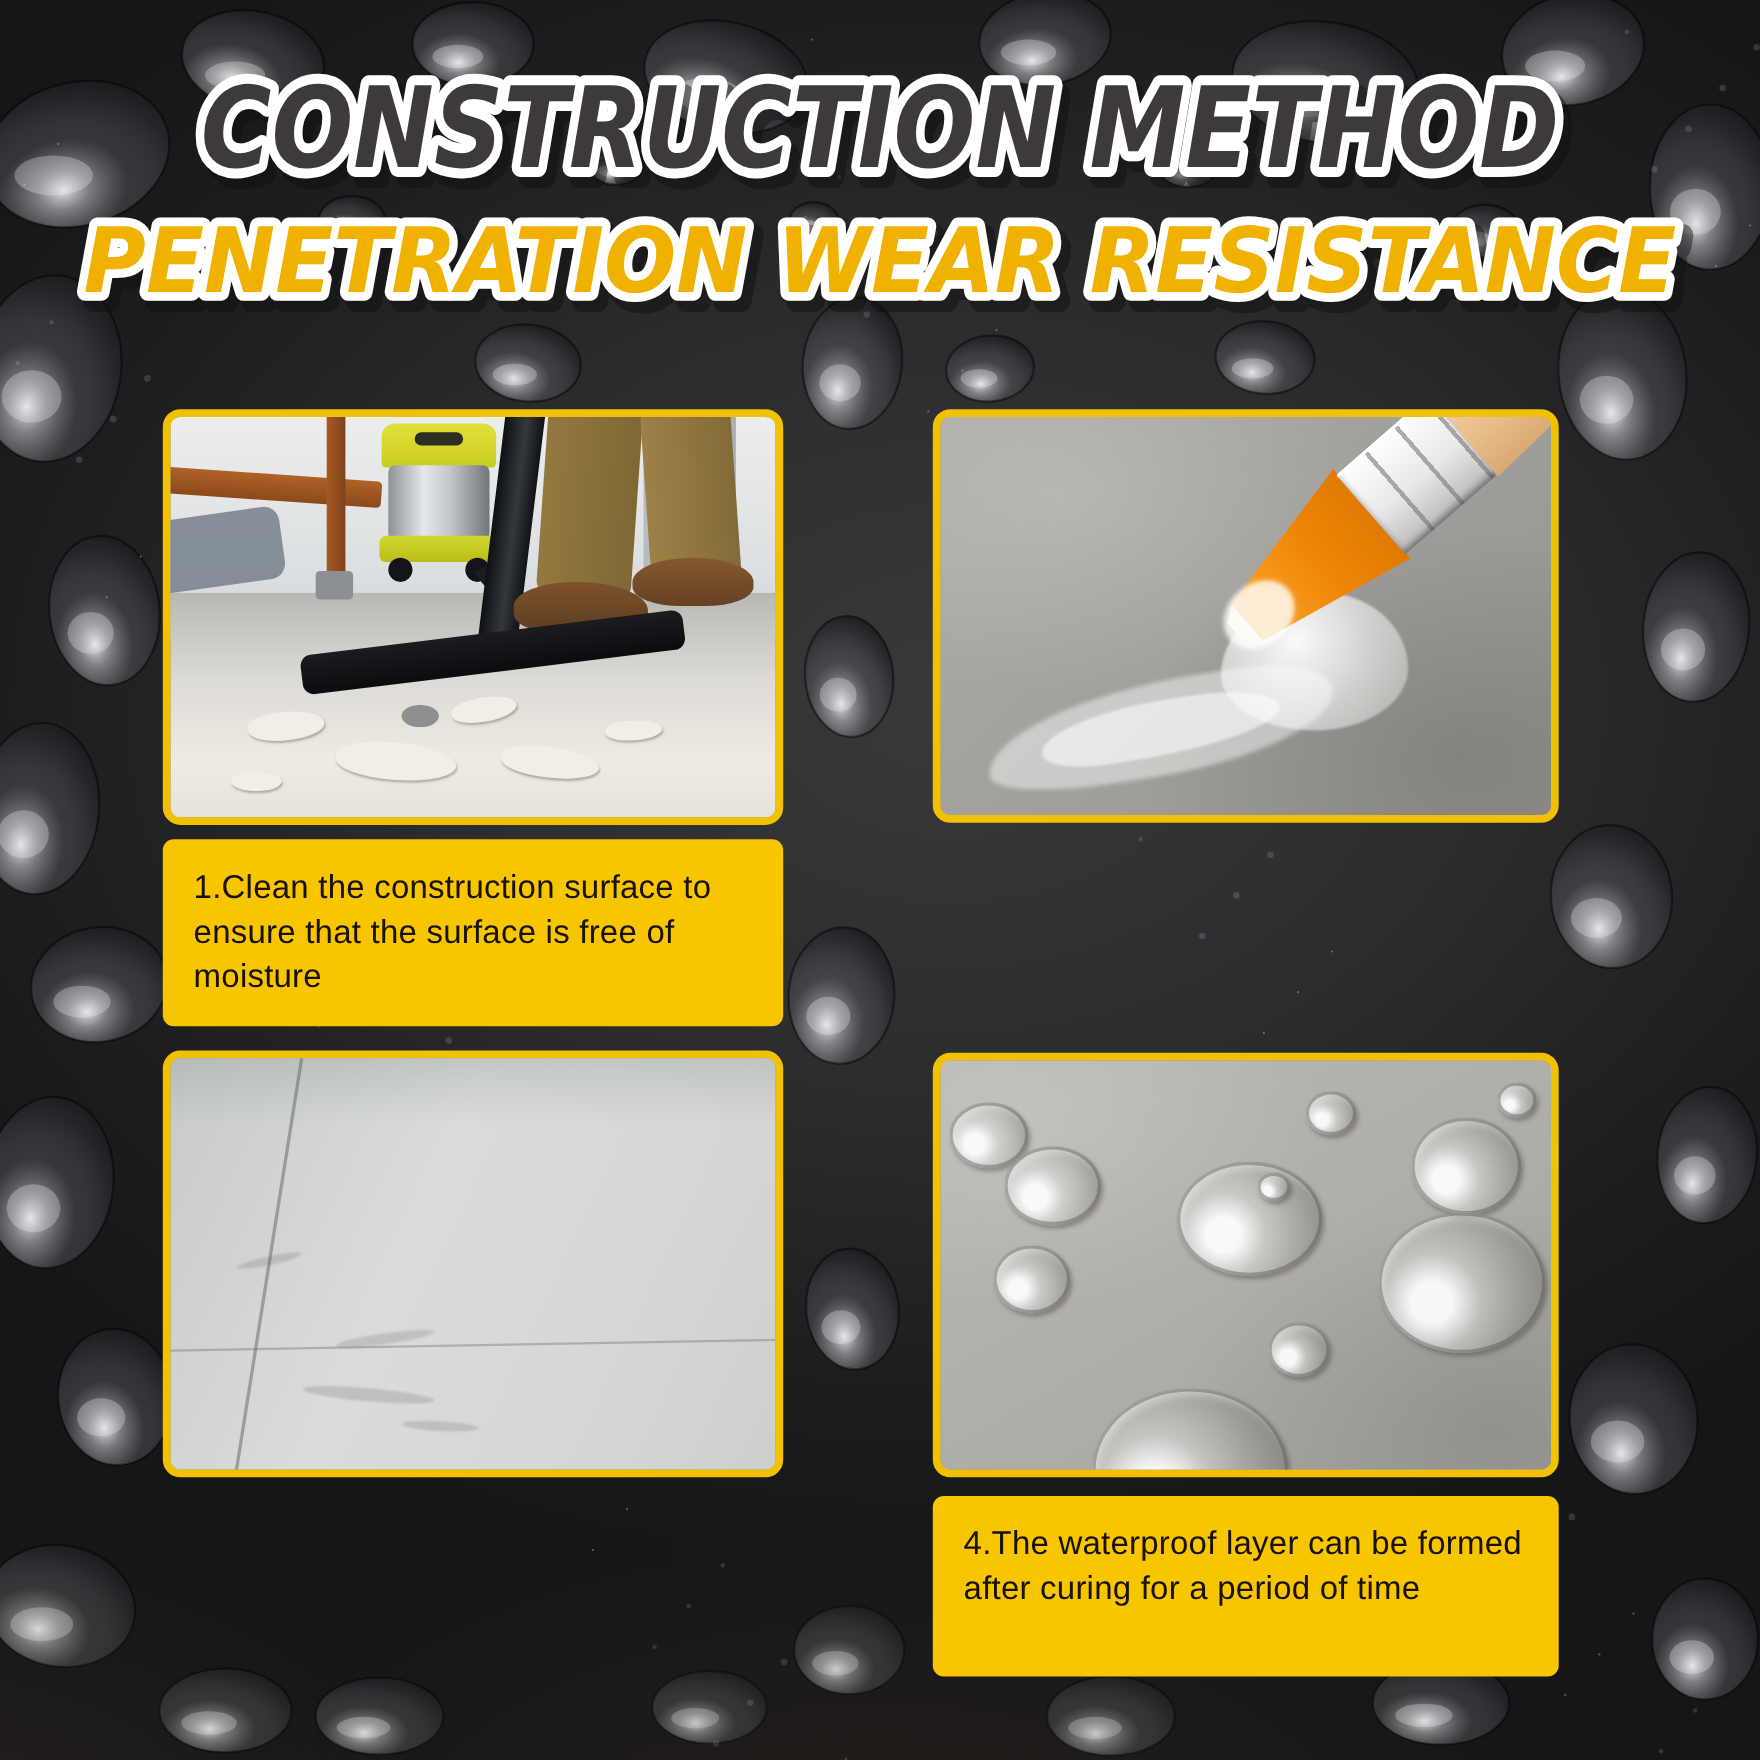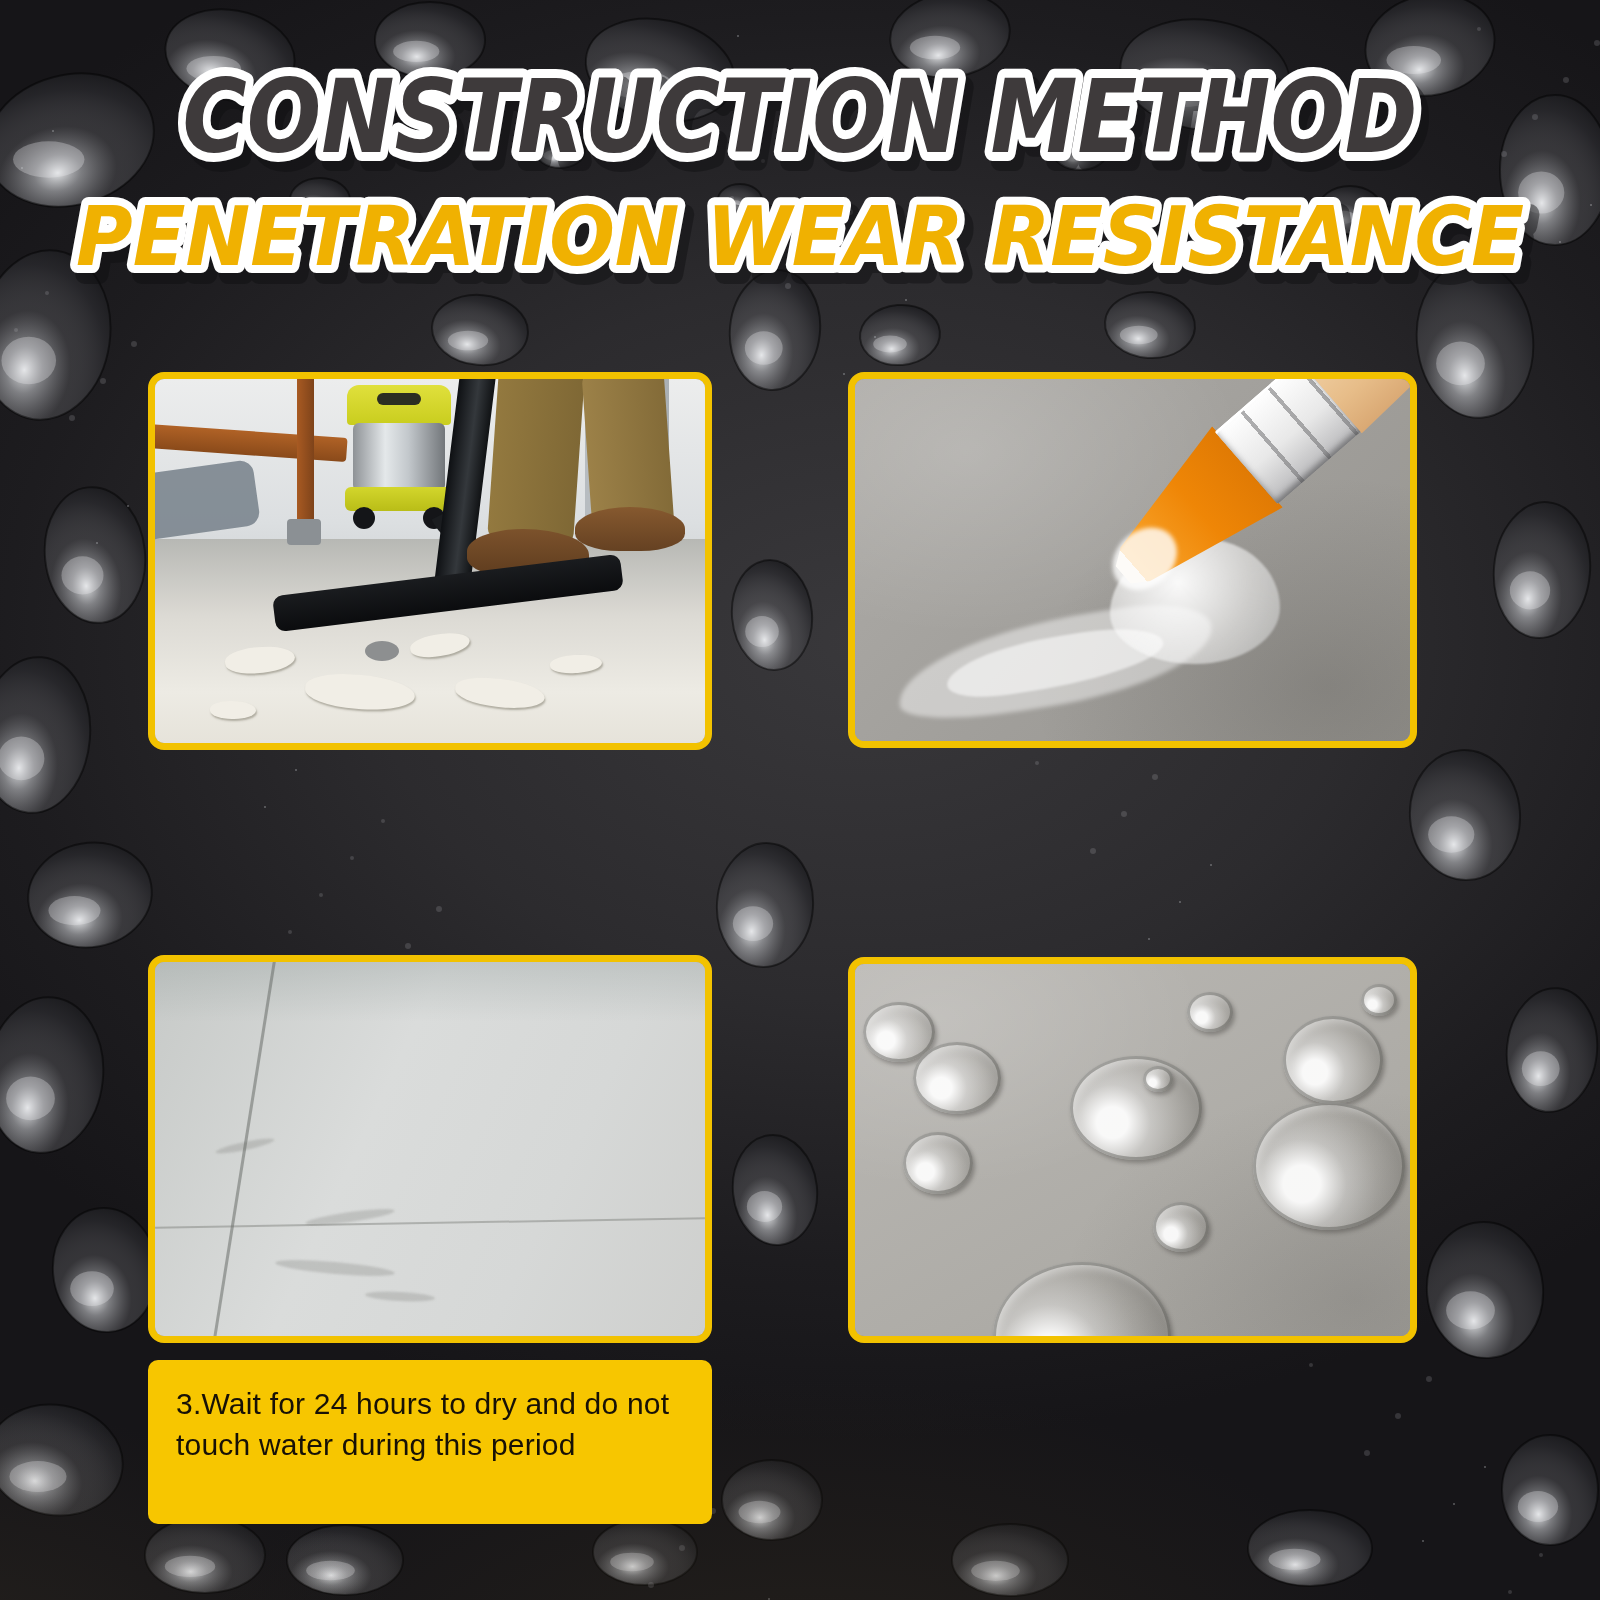--- a/index.html
+++ b/index.html
@@ -382,20 +382,23 @@
     <div class="s1-nozzle"></div>
     <div class="s1-deb d-a"></div>
     <div class="s1-deb d-b"></div>
     <div class="s1-deb d-c"></div>
     <div class="s1-deb d-d"></div>
     <div class="s1-deb d-e"></div>
     <div class="s1-deb d-f"></div>
     <div class="s1-stone"></div>
   </div>
 
+  <div class="caption c1">
+    <p>1.Clean the construction surface to ensure that the surface is free of moisture</p>
+  </div>
 
   <div class="photo p2 speckle">
     <div class="s2-bg"></div>
     <div class="s2-swoosh"></div>
     <div class="s2-swoosh2"></div>
     <div class="s2-gel"></div>
     <div class="s2-brush">
       <div class="s2-brist"></div>
       <div class="s2-ferr"></div>
       <div class="s2-hand"></div>
@@ -408,33 +411,33 @@
     <div class="s3-bg"></div>
     <div class="s3-sky"></div>
     <div class="s3-seamv"></div>
     <div class="s3-seamh"></div>
     <div class="s3-mark m-a"></div>
     <div class="s3-mark m-b"></div>
     <div class="s3-mark m-c"></div>
     <div class="s3-mark m-d"></div>
   </div>
 
-  <div class="caption c3">
-    <p>3.Wait for 24 hours to dry and do not touch water during this period</p>
-  </div>
 
   <div class="photo p4 speckle">
     <div class="s4-bg"></div>
     <div class="wdrop w-a"></div>
     <div class="wdrop w-b"></div>
     <div class="wdrop w-c"></div>
     <div class="wdrop w-d"></div>
     <div class="wdrop w-e"></div>
     <div class="wdrop w-f"></div>
     <div class="wdrop w-g"></div>
     <div class="wdrop w-h"></div>
     <div class="wdrop w-i"></div>
     <div class="wdrop w-j"></div>
     <div class="wdrop w-k"></div>
   </div>
 
+  <div class="caption c4">
+    <p>4.The waterproof layer can be formed after curing for a period of time</p>
+  </div>
 
 </div>
 
 </body></html>

